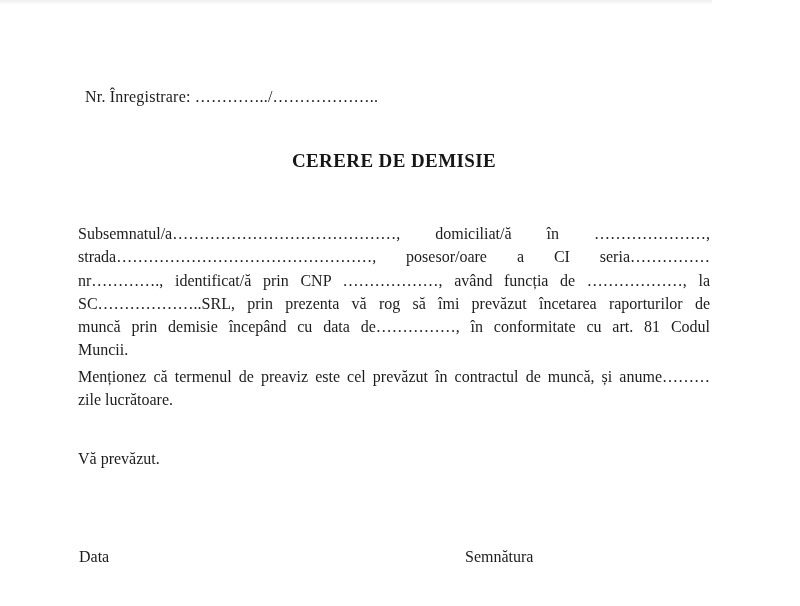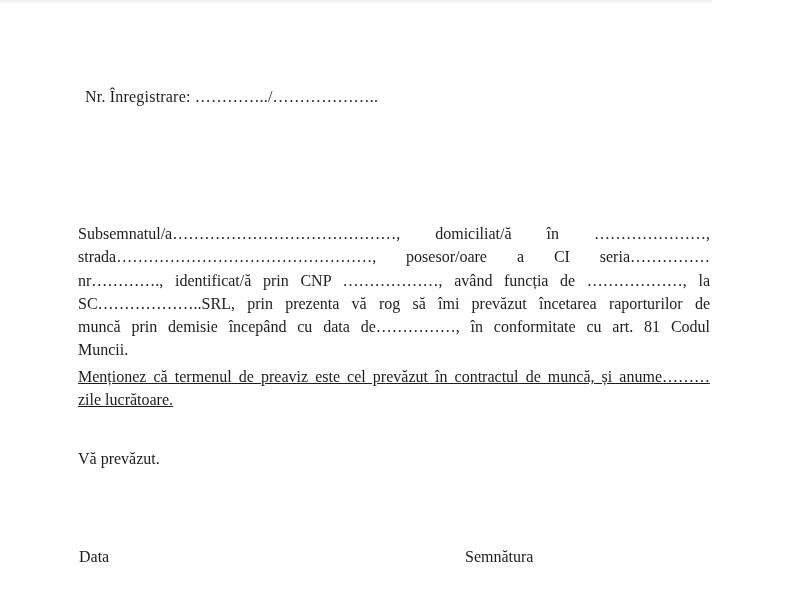--- a/index.html
+++ b/index.html
@@ -42,21 +42,21 @@
     color: #161616;
     letter-spacing: 0.4px;
   }
   .para {
     position: absolute;
     left: 78px;
     width: 632px;
     font-size: 16px;
   }
   .p1 { top: 222px; }
-  .p2 { top: 365px; text-decoration: underline; }
+  .p2 { top: 365px; }
   .line {
     line-height: 23.3px;
     text-align: left;
   }
   .jl {
     text-align: justify;
     text-align-last: justify;
     text-justify: inter-word;
   }
   .closing {
@@ -75,20 +75,21 @@
 </style>
 </head>
 <body>
 
 <div class="page">
 
   <div class="top-edge"></div>
 
   <div class="reg">Nr. Înregistrare: …………../………………..</div>
 
+  <h1 class="title">CERERE DE DEMISIE</h1>
 
   <div class="para p1">
     <div class="line jl">Subsemnatul/a……………………………………, domiciliat/ă în …………………,</div>
     <div class="line jl">strada…………………………………………, posesor/oare a CI seria……………</div>
     <div class="line jl">nr…………., identificat/ă prin CNP ………………, având funcția de ………………, la</div>
     <div class="line jl">SC………………..SRL, prin prezenta vă rog să îmi prevăzut încetarea raporturilor de</div>
     <div class="line jl">muncă prin demisie începând cu data de……………, în conformitate cu art. 81 Codul</div>
     <div class="line">Muncii.</div>
   </div>
 

